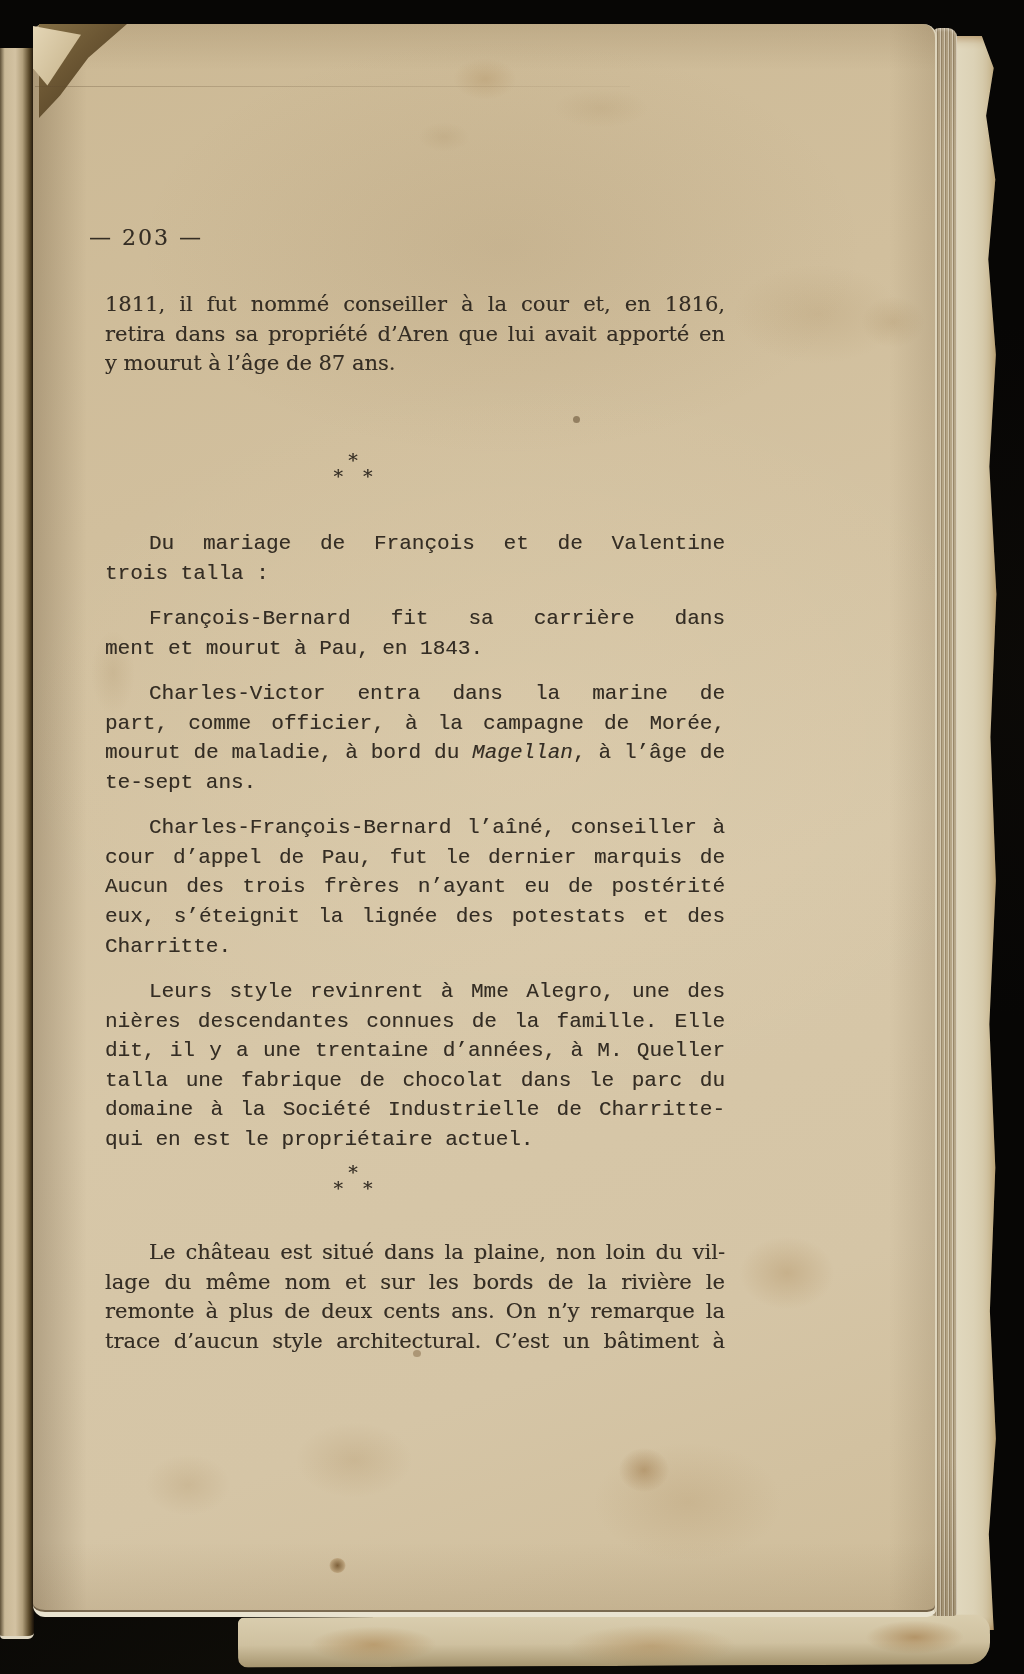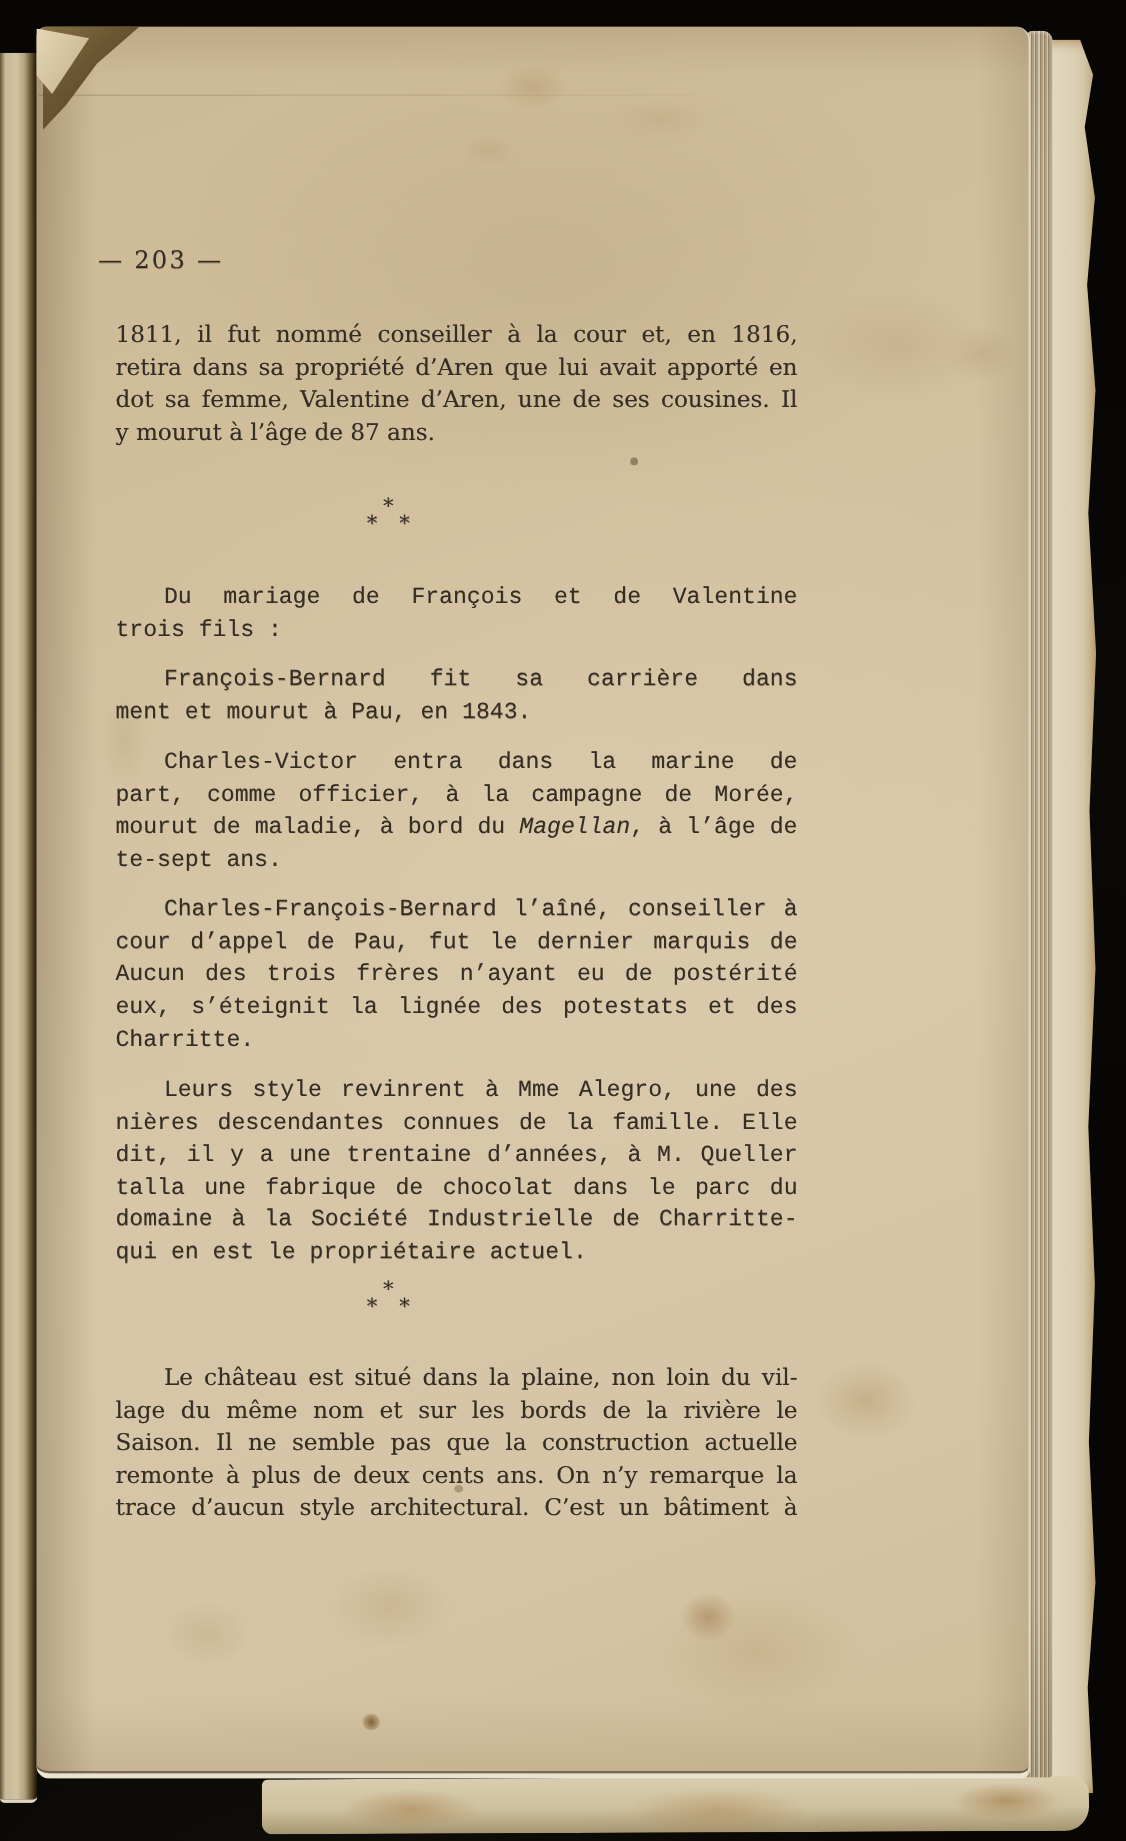--- a/index.html
+++ b/index.html
@@ -128,34 +128,33 @@
     <div class="stain" style="left:586px;top:1424px;width:50px;height:44px;background:radial-gradient(ellipse at center, rgba(150,110,60,.45), transparent 72%);"></div>
     <div class="stain" style="left:296px;top:1534px;width:17px;height:15px;background:radial-gradient(circle at center, rgba(106,74,34,.8), rgba(140,100,50,.35) 60%, transparent 75%);"></div>
     <div class="stain" style="left:380px;top:1326px;width:8px;height:7px;background:rgba(110,80,45,.4);"></div>
 
     <div class="page-number print">— 203 —</div>
 
     <div class="block block-a print">
         <div class="paragraph">
           <div class="line"><span>1811, il fut nommé conseiller à la cour et, en 1816,</span></div>
           <div class="line"><span>retira dans sa propriété d’Aren que lui avait apporté en</span></div>
-          <div class="line"><span>dot sa femme, Valentine d’Aren, une de ses cousines. Il</span></div>
           <div class="line end"><span>y mourut à l’âge de 87 ans.</span></div>
         </div>
       </div>
 
     <div class="asterism sep-1 print">
       <div class="r1">*</div>
       <div class="r2">* *</div>
     </div>
 
     <div class="block block-b print">
         <div class="paragraph">
           <div class="line indent"><span>Du mariage de François et de Valentine naquirent</span></div>
-          <div class="line end"><span>trois fils :</span></div>
+          <div class="line end"><span>trois talla :</span></div>
         </div>
         <div class="paragraph">
           <div class="line indent"><span>François-Bernard fit sa carrière dans l’Enregistre-</span></div>
           <div class="line end"><span>ment et mourut à Pau, en 1843.</span></div>
         </div>
         <div class="paragraph">
           <div class="line indent"><span>Charles-Victor entra dans la marine de l’Etat; prit</span></div>
           <div class="line"><span>part, comme officier, à la campagne de Morée, pour</span></div>
           <div class="line"><span>mourut de maladie, à bord du </span><i>Magellan</i><span>, à l’âge de tren-</span></div>
           <div class="line end"><span>te-sept ans.</span></div>
@@ -179,20 +178,19 @@
 
     <div class="asterism sep-2 print">
       <div class="r1">*</div>
       <div class="r2">* *</div>
     </div>
 
     <div class="block block-c print">
         <div class="paragraph">
           <div class="line indent"><span>Le château est situé dans la plaine, non loin du vil-</span></div>
           <div class="line"><span>lage du même nom et sur les bords de la rivière le</span></div>
-          <div class="line"><span>Saison. Il ne semble pas que la construction actuelle</span></div>
           <div class="line"><span>remonte à plus de deux cents ans. On n’y remarque la</span></div>
           <div class="line"><span>trace d’aucun style architectural. C’est un bâtiment à</span></div>
         </div>
       </div>
 
   </div>
 </div>
 
 </body></html>

